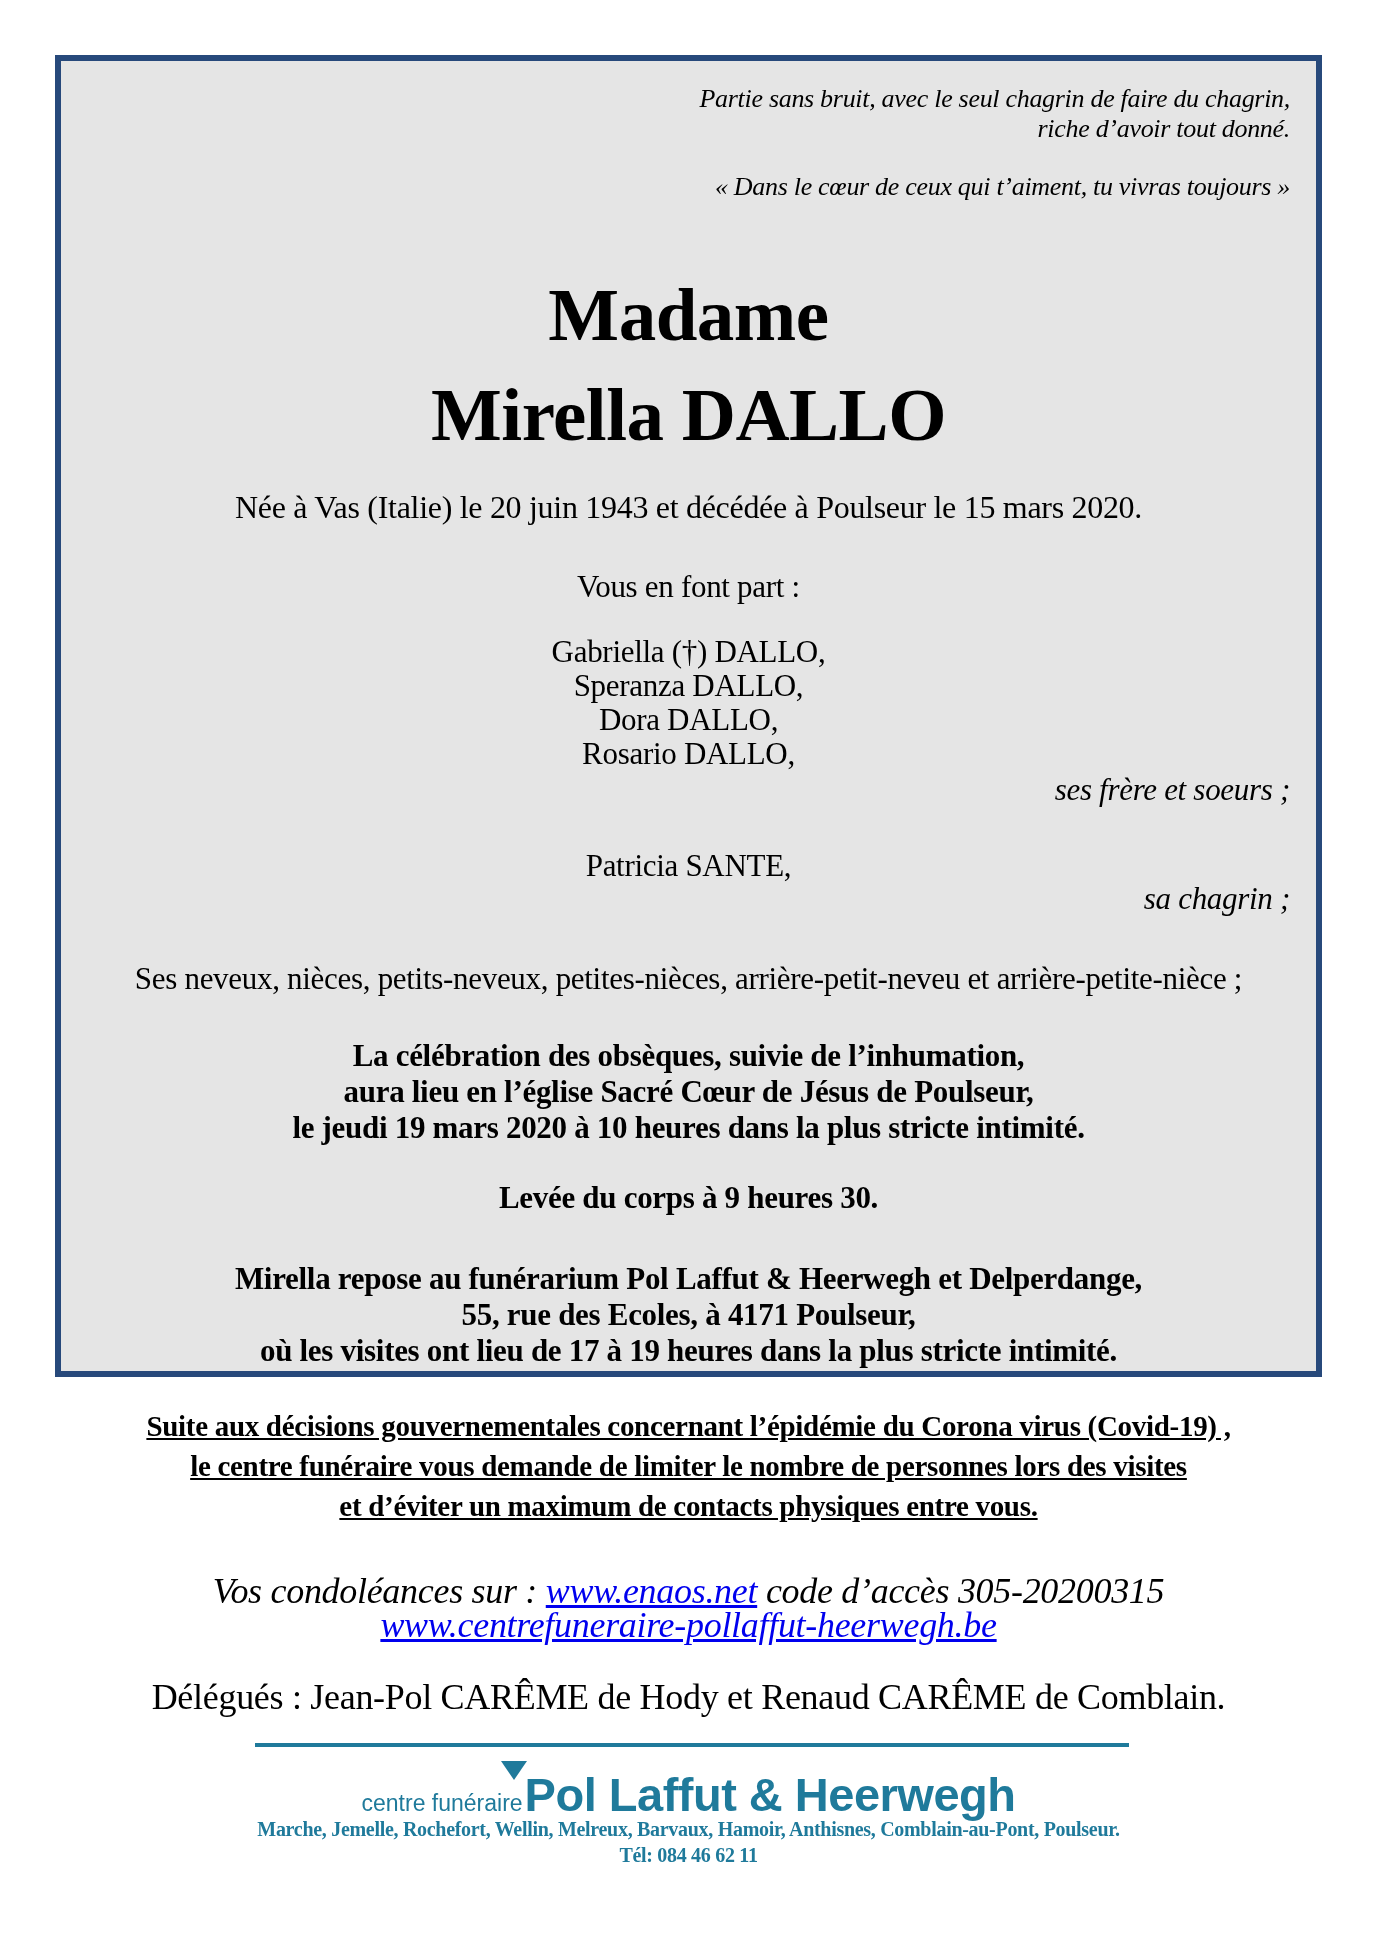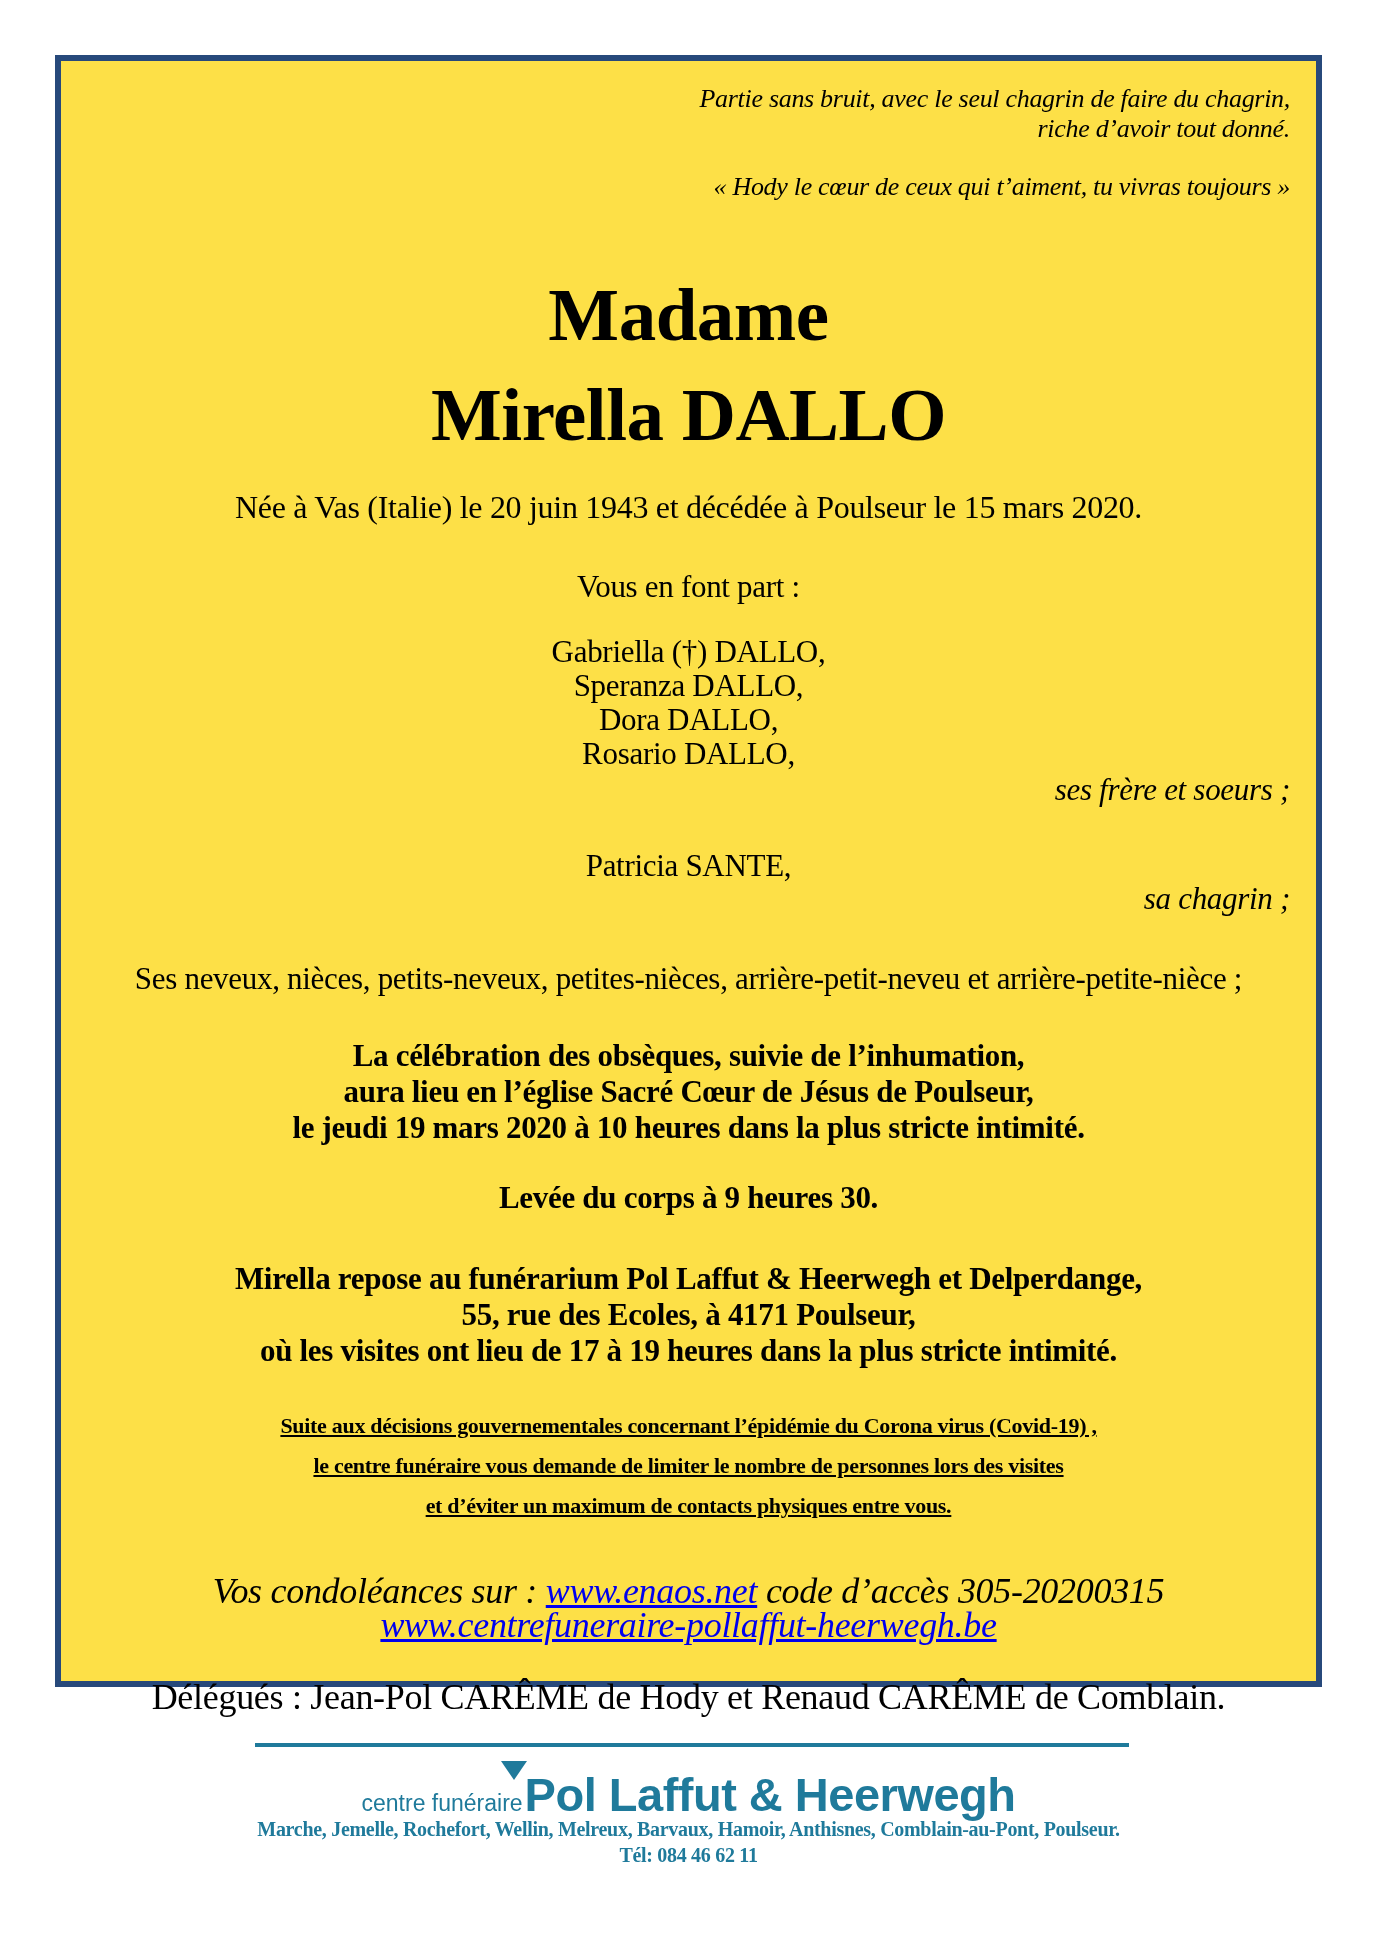--- a/index.html
+++ b/index.html
@@ -15,24 +15,24 @@
     background: #ffffff;
     font-family: "Liberation Serif", "DejaVu Serif", serif;
     color: #000000;
     overflow: hidden;
   }
   .frame {
     position: absolute;
     left: 55px;
     top: 55px;
     width: 1267px;
-    height: 1632px;
+    height: 1322px;
     box-sizing: border-box;
     border: 6px solid #27497b;
-    background: #fde047;
+    background: #e5e5e5;
   }
   .blk {
     position: absolute;
     left: 26px;
     right: 26px;
     white-space: nowrap;
     letter-spacing: -0.3px;
     font-size: 31px;
     line-height: 34px;
   }
@@ -58,21 +58,21 @@
   .intro       { top: 509px; }
   .siblings    { top: 574px; }
   .sib-rel     { top: 712px; }
   .goddaughter { top: 788px; }
   .god-rel     { top: 821px; }
   .extended    { top: 901px; }
 
   .ceremony    { top: 977px;  line-height: 36px; }
   .levee       { top: 1120px; }
   .repose      { top: 1200px; line-height: 36px; }
-  .covid       { top: 1345px; line-height: 40px; font-size: 22px; }
+  .covid       { top: 1345px; line-height: 40px; font-size: 29px; }
   .covid div   { text-decoration: underline; }
 
   .condolences { top: 1513px; line-height: 34px; font-size: 36px; }
   .condolences a {
     color: #0000ee;
     text-decoration: underline;
     font-style: italic;
   }
   .delegates   { top: 1619px; font-size: 36px; }
 
@@ -140,21 +140,21 @@
 <body>
 
 <div class="page">
   <div class="frame">
 
     <div class="blk epigraph right it">
       <div>Partie sans bruit, avec le seul chagrin de faire du chagrin,</div>
       <div>riche d’avoir tout donné.</div>
     </div>
 
-    <div class="blk quote right it">« Hody le cœur de ceux qui t’aiment, tu vivras toujours »</div>
+    <div class="blk quote right it">« Dans le cœur de ceux qui t’aiment, tu vivras toujours »</div>
 
     <div class="blk deceased-title center">
       <div>Madame</div>
       <div>Mirella DALLO</div>
     </div>
 
     <div class="blk life-line center">Née à Vas (Italie) le 20 juin 1943 et décédée à Poulseur le 15 mars 2020.</div>
 
     <div class="blk intro left">Vous en font part :</div>
 

